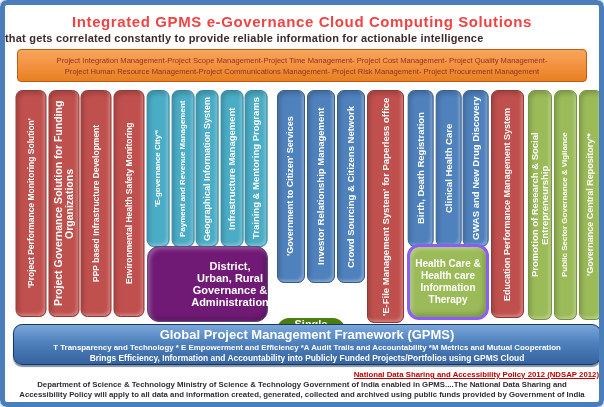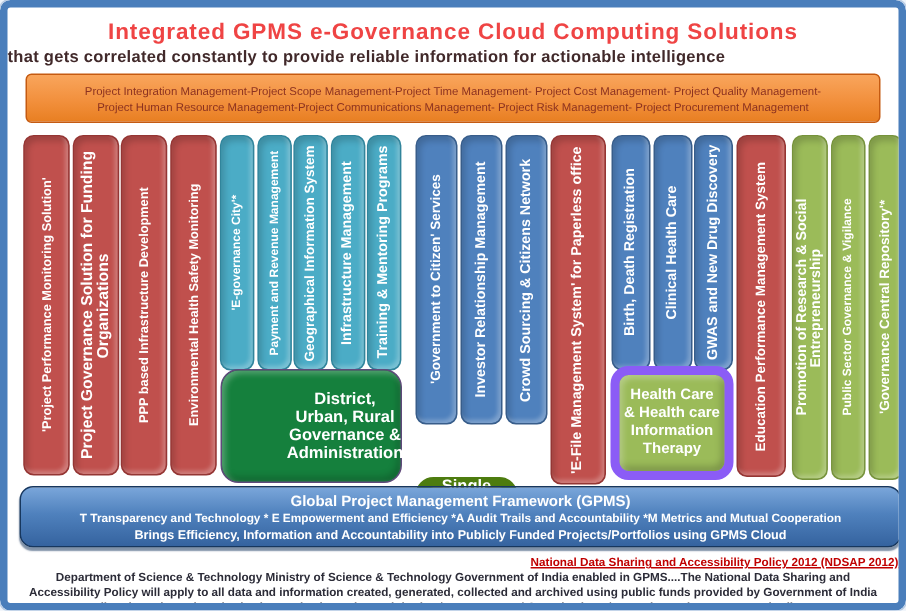--- a/index.html
+++ b/index.html
@@ -29,32 +29,32 @@
   .red{background:#c0504d;border:1px solid #943634;}
   .teal{background:#4bacc6;border:1px solid #31849b;}
   .blue{background:#4f81bd;border:1px solid #385d8a;}
   .greenc{background:#9bbb59;border:1px solid #76923c;}
   .f8{font-size:8px}.f9{font-size:9px}.f95{font-size:9.5px}.f105{font-size:10.5px}
   
   .box{position:absolute;border-radius:12px;display:flex;align-items:center;justify-content:center;
     text-align:center;color:#fff;font-weight:bold;box-sizing:border-box;padding:3px;
     box-shadow:inset 2px 2px 4px rgba(255,255,255,.3), inset -2px -3px 5px rgba(0,0,0,.2);}
   .box-purple{left:142px;top:241px;width:121px;height:76px;font-size:11px;
-    background:#15803d;border:1px solid #5f497a;padding-left:48px;}
+    background:#701a75;border:1px solid #5f497a;padding-left:48px;}
   .box-orange{left:272px;top:281px;width:68px;height:36px;font-size:11px;
     background:#f79646;border:7px solid #4d7c0f;margin-top:32px;}
   .box-green{left:402px;top:239px;width:82px;height:76px;font-size:10px;line-height:1.2;
-    background:#9bbb59;border:6px solid #8b5cf6;}
+    background:#9bbb59;border:3px solid #8b5cf6;}
   
   .gpms{position:absolute;left:8px;width:588px;top:319px;height:41px;box-sizing:border-box;
     background:linear-gradient(180deg,#7aa6da 0%,#4f81bd 45%,#35639f 100%);
     border:1px solid #17375e;border-radius:9px;box-shadow:0 2px 1px rgba(23,55,94,.55);
     display:flex;flex-direction:column;justify-content:center;gap:1px;
     text-align:center;color:#fff;font-weight:bold;}
-  .gpms .l1{font-size:10px}.gpms .l2{font-size:7.9px}.gpms .l3{font-size:8.4px}
+  .gpms .l1{font-size:13px}.gpms .l2{font-size:7.9px}.gpms .l3{font-size:8.4px}
   
   .policy-title{position:absolute;top:365px;left:0;right:0;text-align:right;
     font-size:7.8px;font-weight:bold;color:#c00000;text-decoration:underline;}
   .policy-text{position:absolute;top:375px;left:10px;right:10px;text-align:center;
     font-size:7.8px;font-weight:bold;color:#2c2c38;line-height:1.3;}
 </style>
 </head>
 <body>
 
 <div class="slide">

